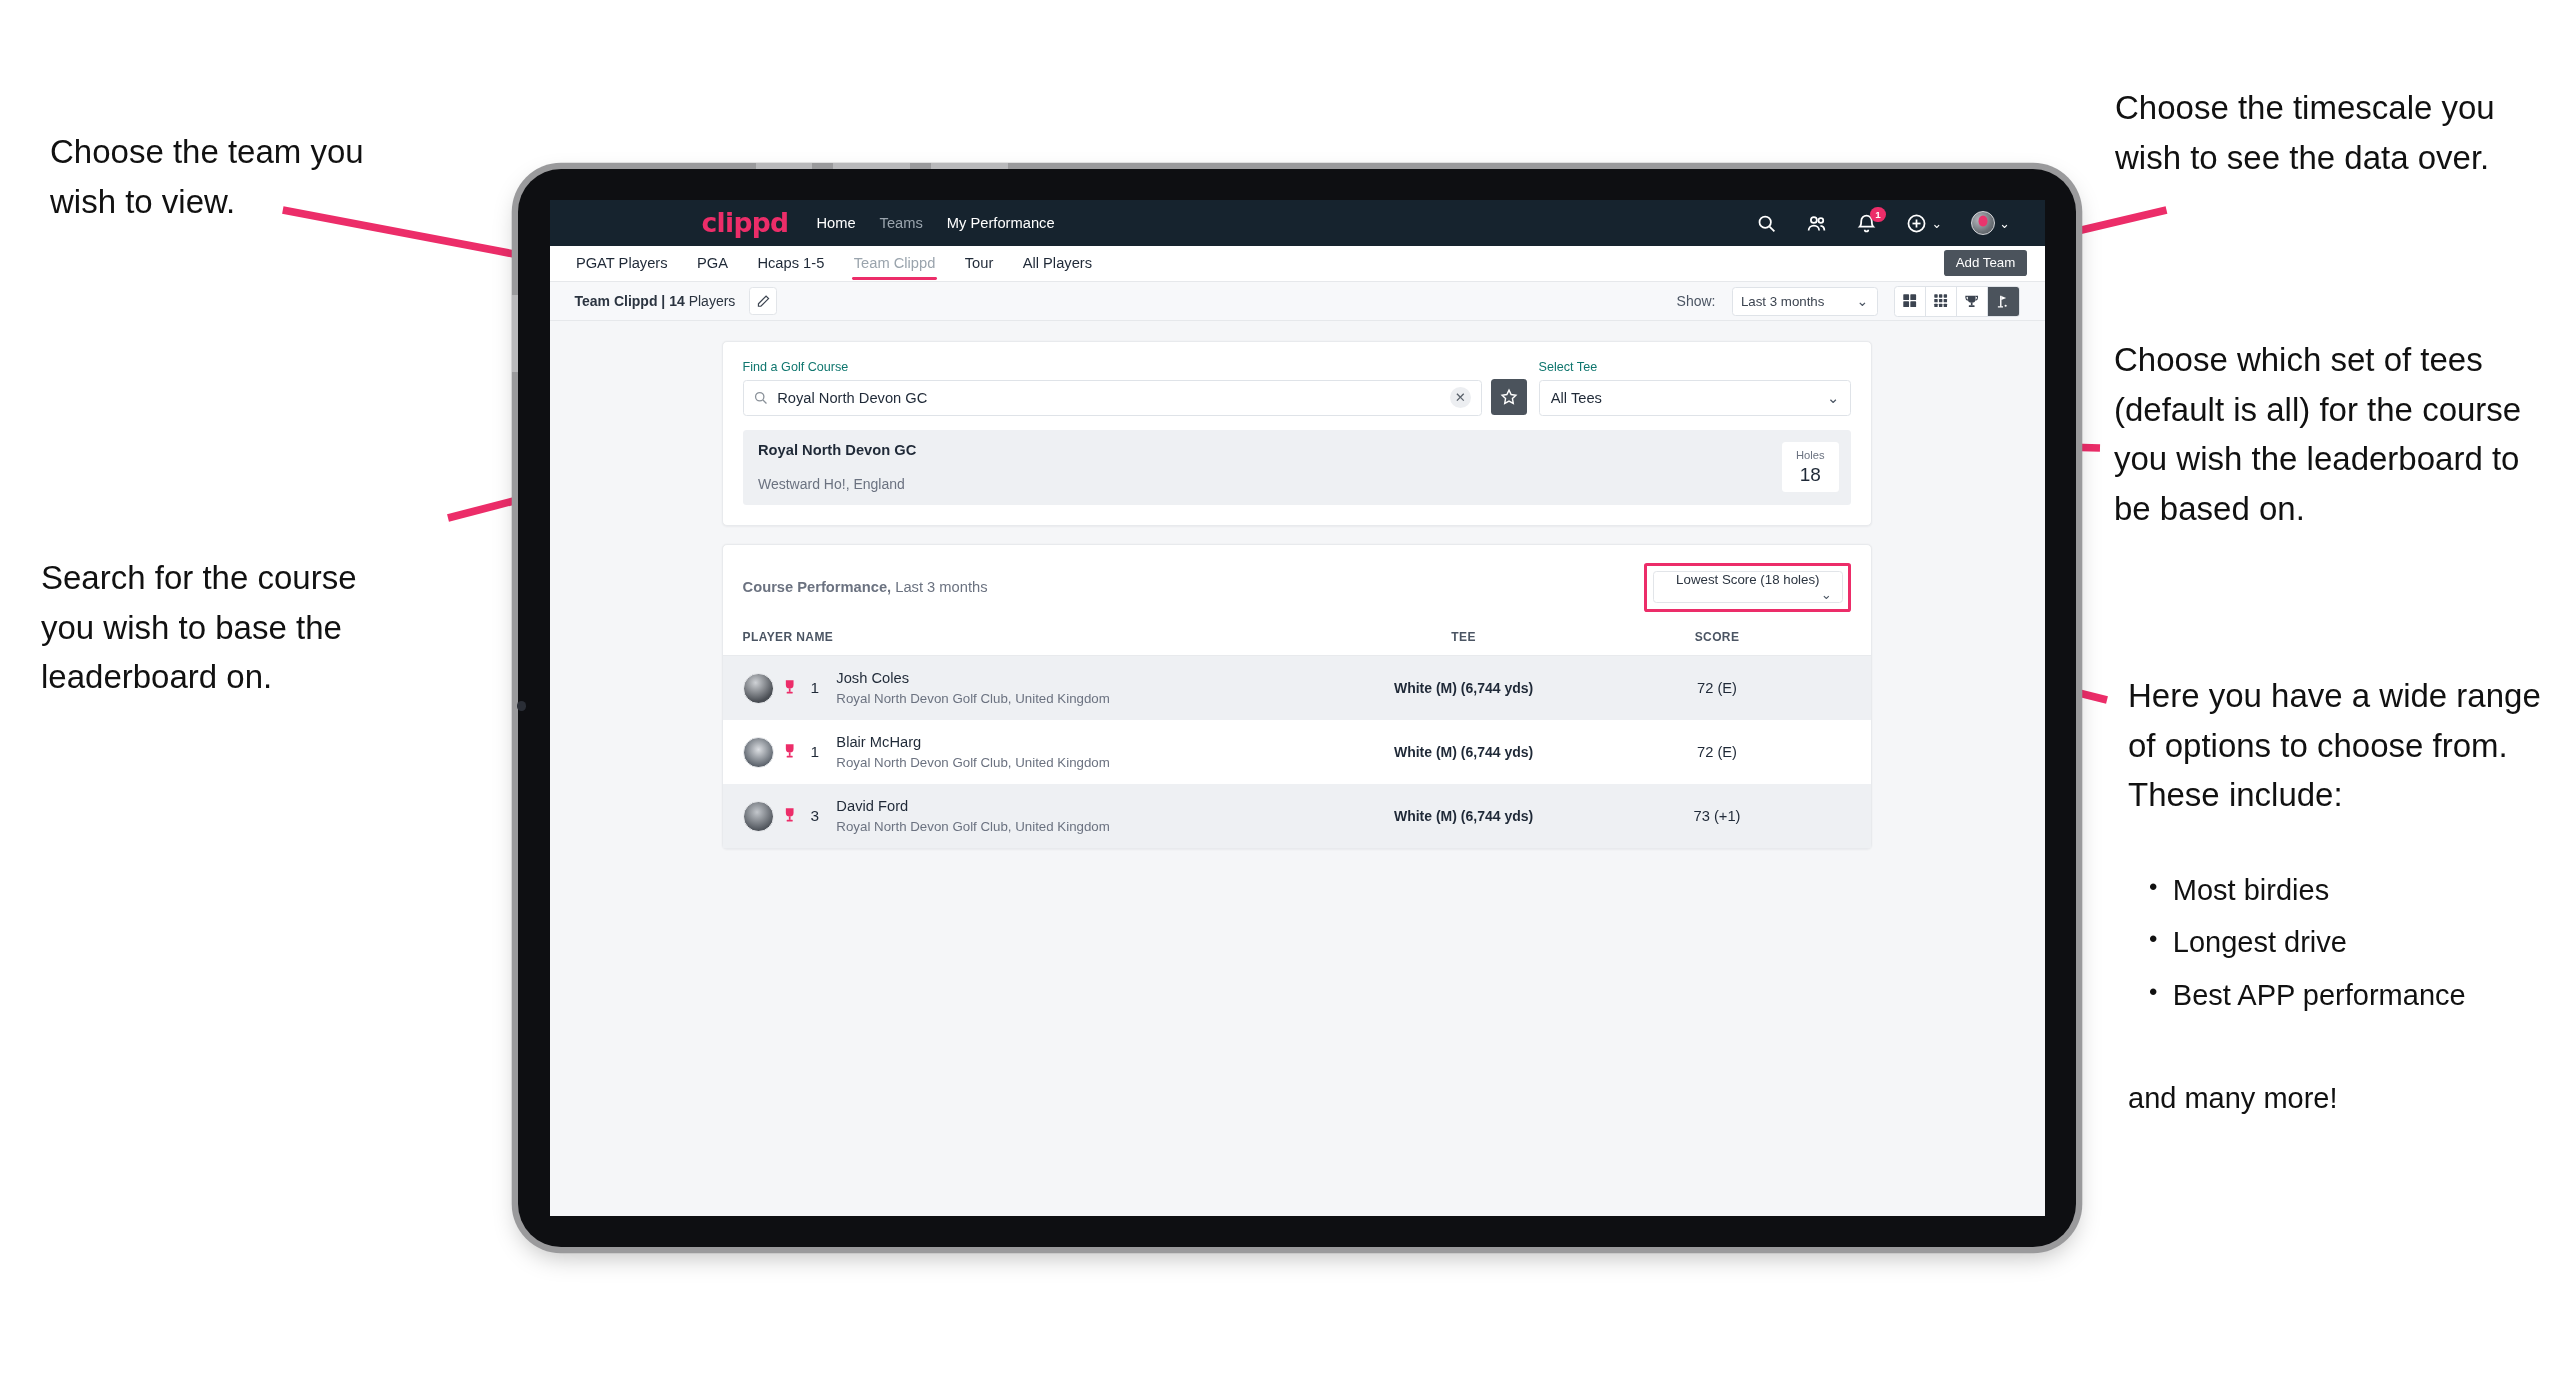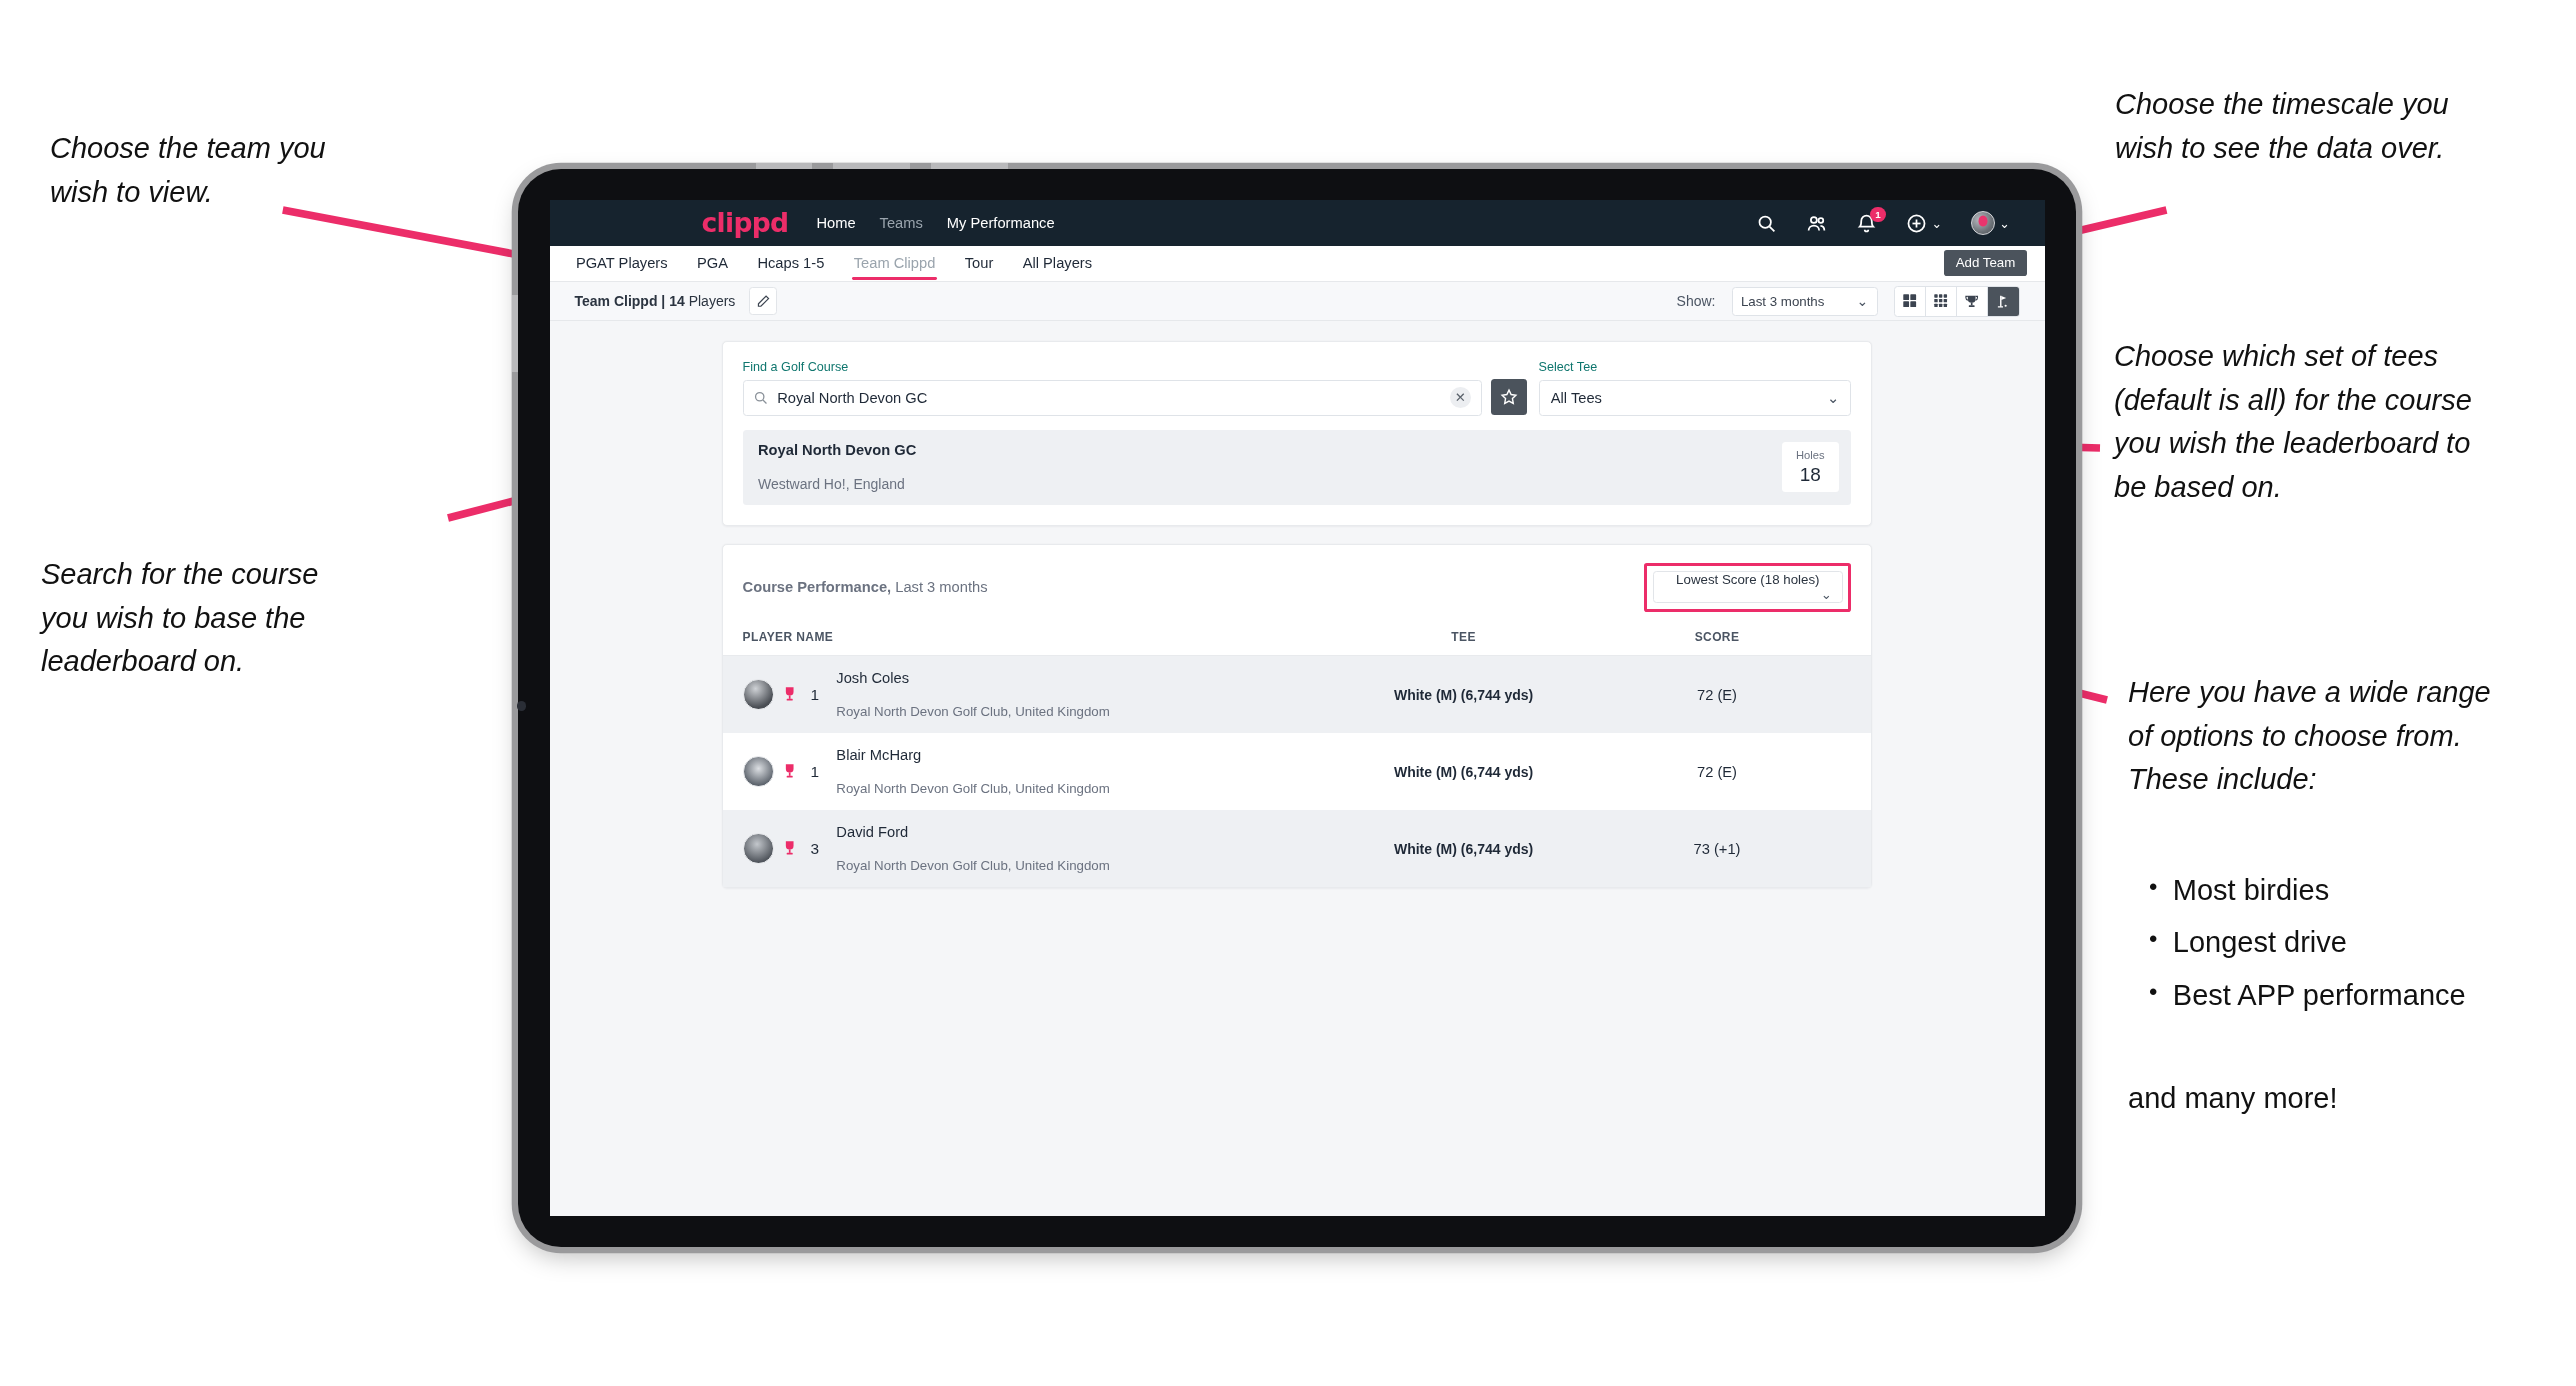--- a/index.html
+++ b/index.html
@@ -8,25 +8,24 @@
     background: #ffffff;
     font-family: "Liberation Sans", sans-serif;
     overflow: hidden;
   }
   .page { position: relative; width: 2576px; height: 1386px; background:#fff; }
 
   
   .anno {
     position: absolute;
     color: #111111;
-    font-size: 29px;
+    font-size: 33px;
     line-height: 1.50;
     font-family: "Liberation Sans", sans-serif;
     white-space: pre-line;
-    font-style: italic;
   }
   .anno-a { left: 50px;  top: 127px;  width: 378px; }
   .anno-b { left: 41px;  top: 553px;  width: 392px; }
   .anno-c { left: 2115px; top: 83px;  width: 434px; }
   .anno-d { left: 2114px; top: 335px;  width: 462px; }
   .anno-e { left: 2128px; top: 671px;  width: 448px; }
   .anno-list { position:absolute; left:2149px; top:868px; width:434px;
     font-size:29px; line-height:1.52; color:#111; }
   .anno-list .li { display:flex; gap:15.4px; margin-bottom: 8.4px; }
   .anno-list .bullet { font-size: 24px; line-height: 1.55; }
@@ -230,21 +229,21 @@
     border:1.4px solid #e3e5e8; overflow:hidden; position:relative; flex:0 0 auto;
     background:#7c8189;
   }
   .av1{ background: radial-gradient(circle at 40% 30%, #cfd2d6, #4a4e54 70%); }
   .av2{ background: radial-gradient(circle at 50% 40%, #dcdfe3, #596069 75%); }
   .av3{ background: radial-gradient(circle at 45% 35%, #c3c7cc, #51565d 72%); }
   .trophy-mini { margin-left:8.4px; width:15.4px; height:18px; flex:0 0 auto; }
   .rank { font-size:15.4px; color:#1f2937; margin-left:8.4px; width:18px; text-align:center; }
   .pl-text { margin-left:12.6px; }
   .pl-name { font-size:14.7px; color:#1f2937; }
-  .pl-club { font-size:13.3px; color:#6b7280; margin-top:18px; }
+  .pl-club { font-size:13.3px; color:#6b7280; margin-top:5px; }
   .tee-cell { flex:0 0 238px; text-align:center; font-size:14px; color:#1f2937; font-weight:600; }
   .score-cell { flex:1; text-align:center; font-size:14.7px; color:#1f2937; }
 </style>
 </head>
 <body>
 
 <div class="page">
 
   <div class="anno anno-a">Choose the team you
 wish to view.</div>

